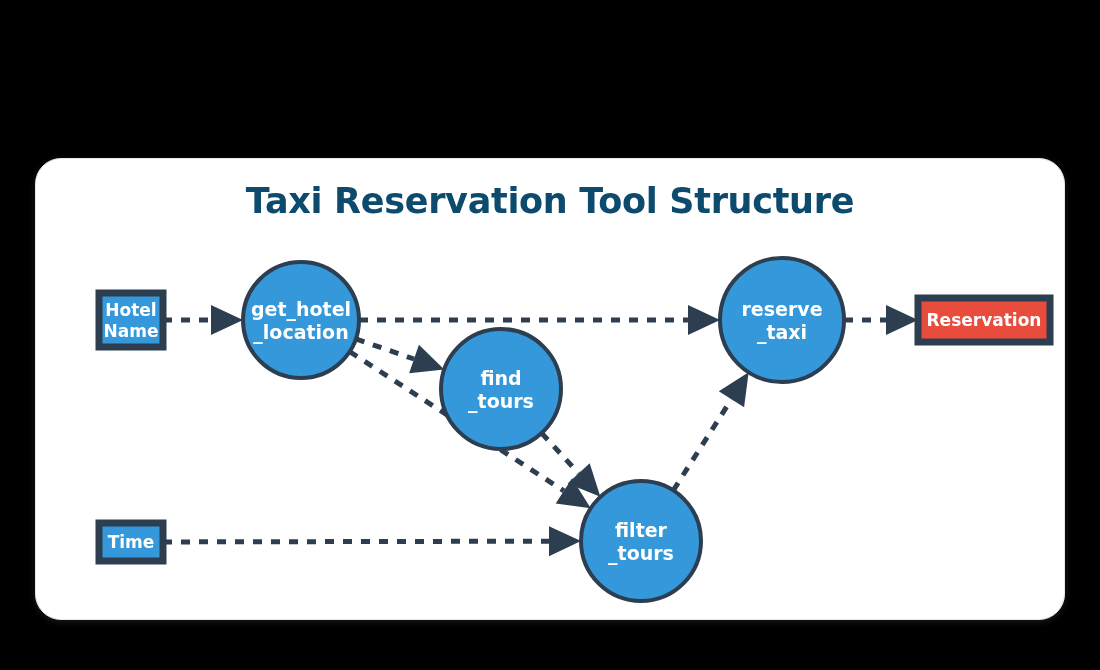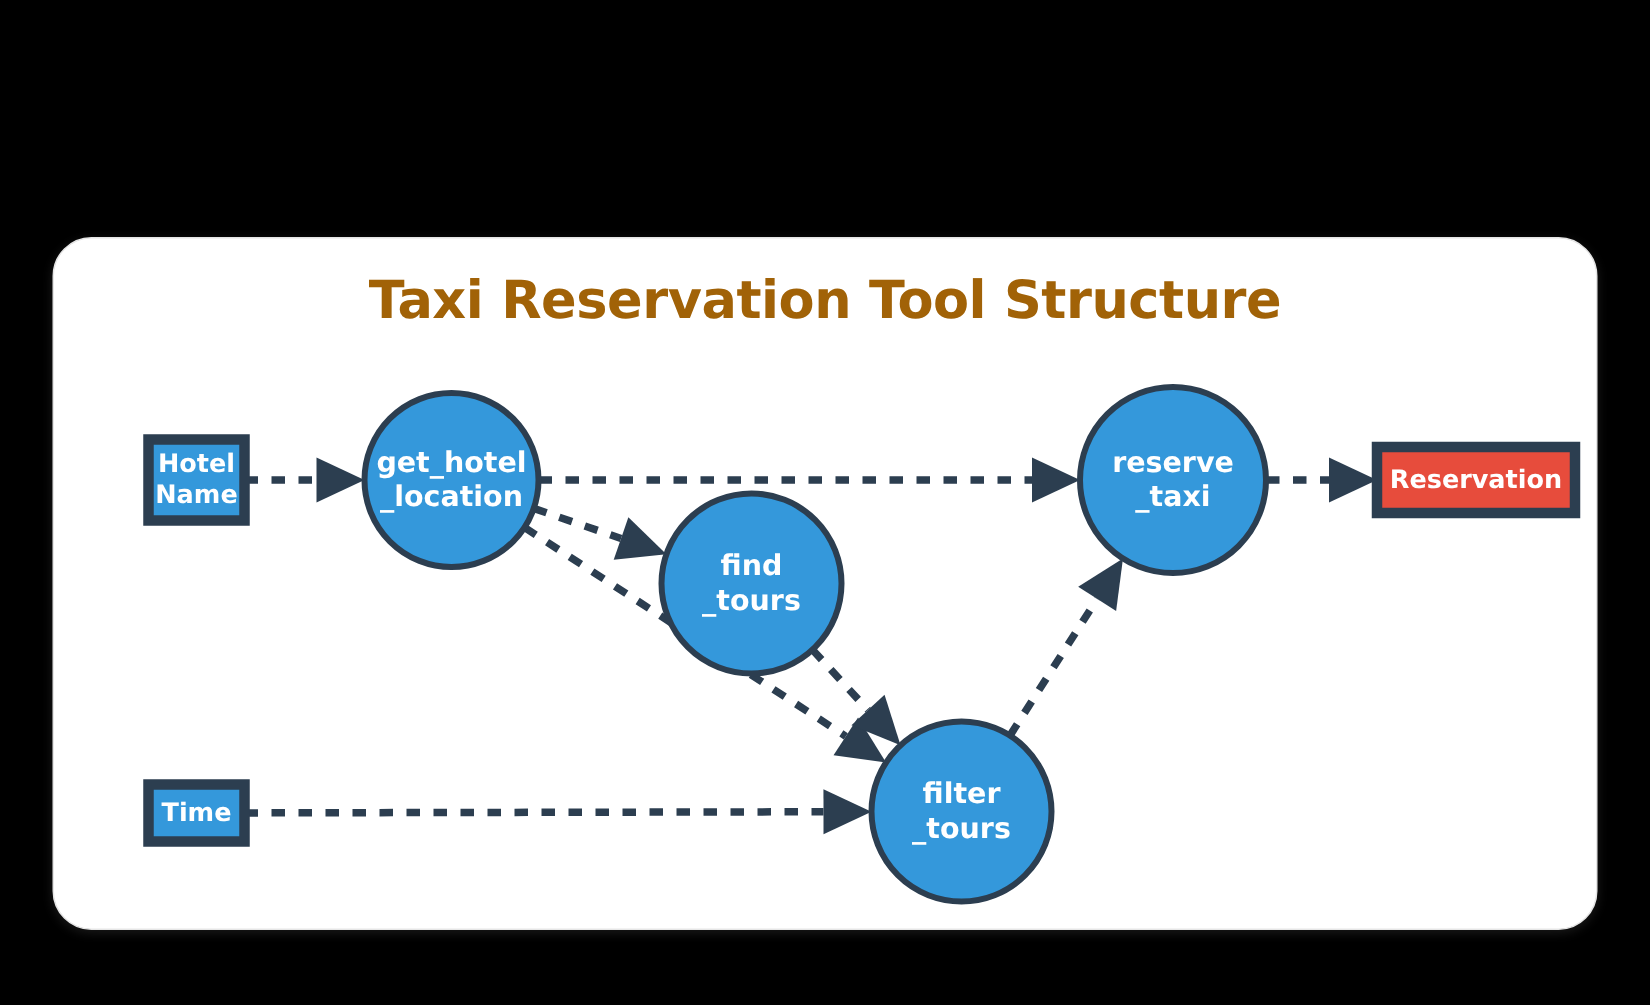--- a/index.html
+++ b/index.html
@@ -31,21 +31,21 @@
     overflow: hidden;
   }
   #diagram-title {
     position: absolute;
     left: 0;
     top: 22px;
     width: 100%;
     text-align: center;
     font-size: 35px;
     font-weight: bold;
-    color: #a16207;
+    color: #0c4a6e;
     letter-spacing: -0.3px;
     font-family: "DejaVu Sans", sans-serif;
   }
   svg#graph {
     position: absolute;
     left: 0;
     top: 0;
     width: 1030px;
     height: 462px;
     display: block;

